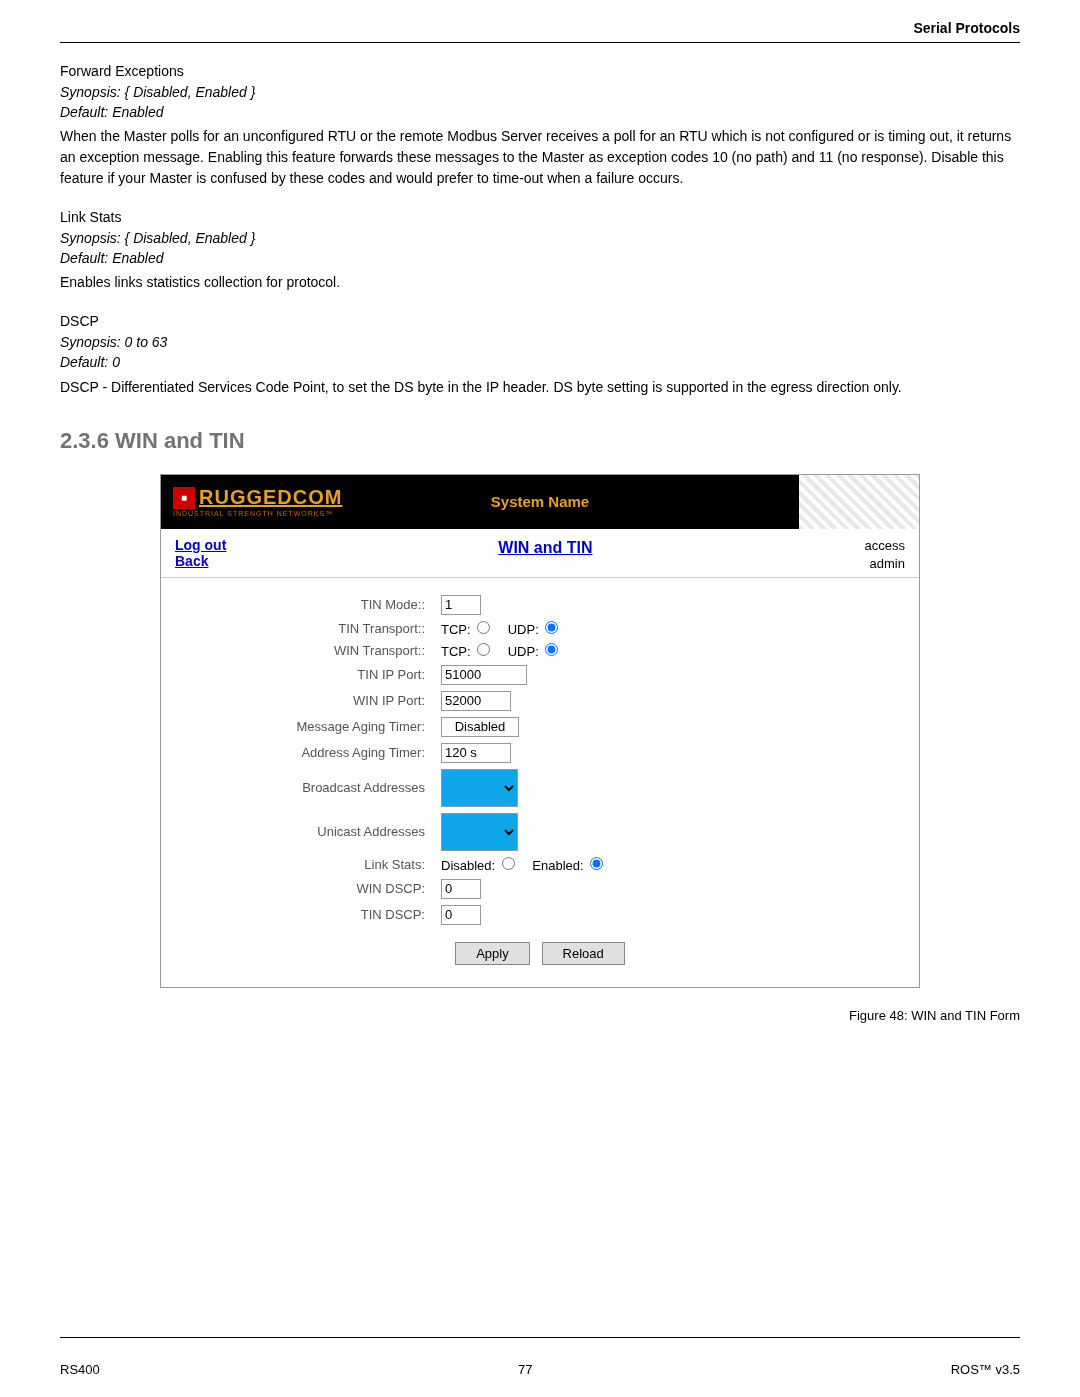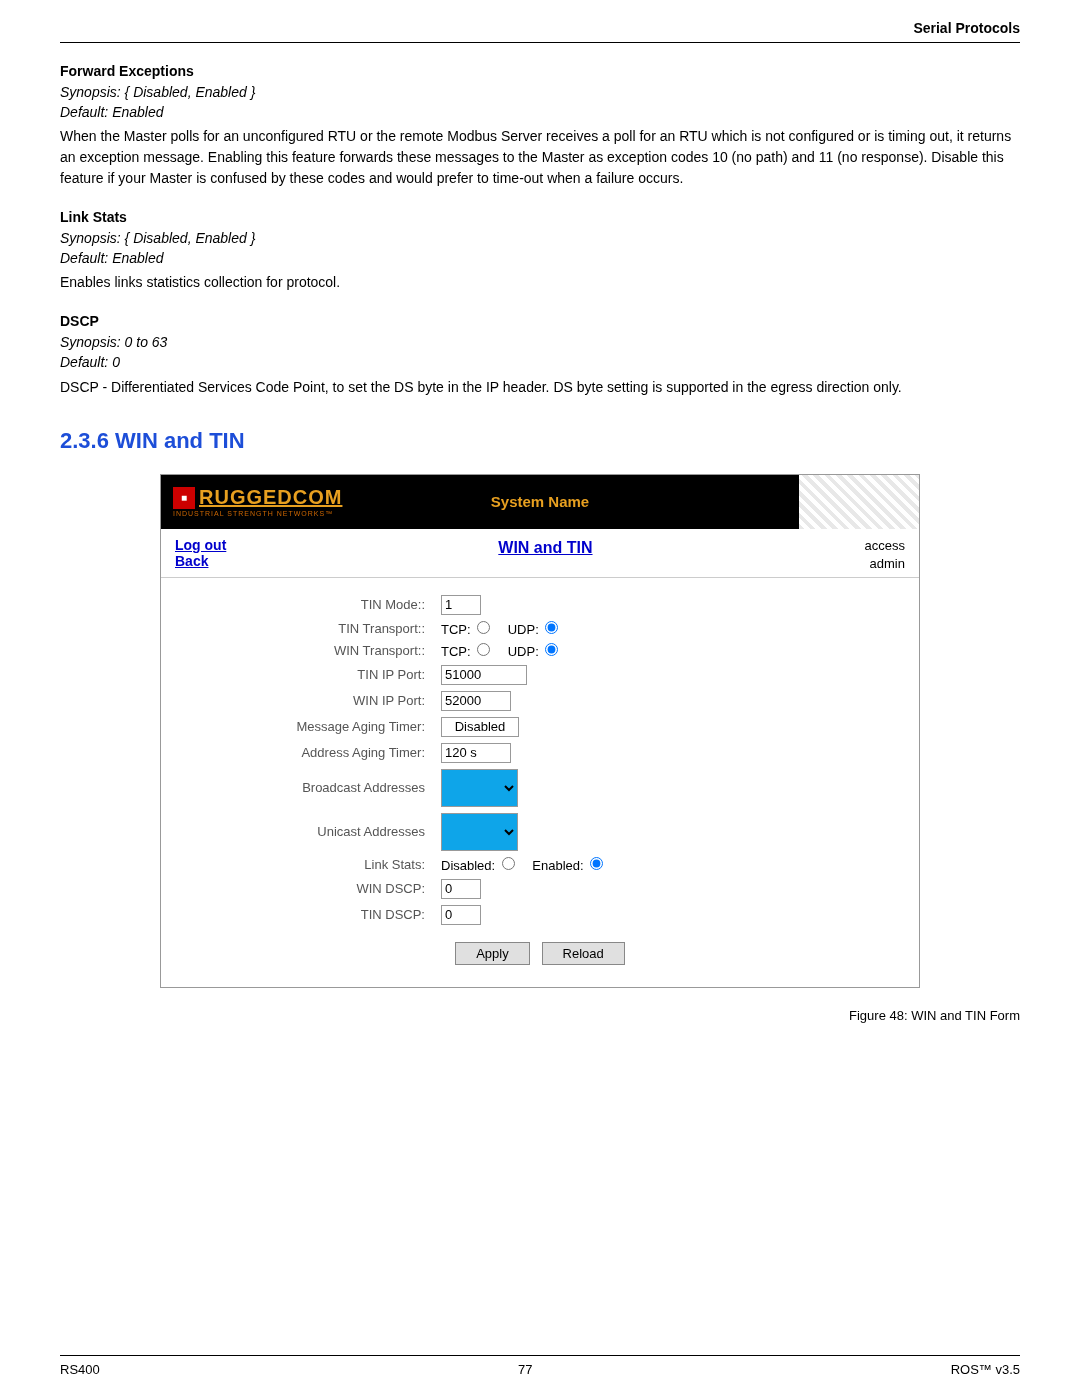--- a/index.html
+++ b/index.html
@@ -30,42 +30,42 @@
       font-size: 14px;
       font-weight: bold;
     }
 
     
     .section {
       margin-bottom: 20px;
     }
 
     .section-title {
-      font-weight: bold;
+      font-weight: normal;
       font-size: 14px;
       margin-bottom: 4px;
     }
 
     .synopsis {
       font-style: italic;
       font-size: 14px;
       line-height: 1.4;
     }
 
     .body-text {
       font-size: 14px;
       line-height: 1.5;
       margin-top: 4px;
     }
 
     
     .win-tin-heading {
       font-size: 22px;
       font-weight: bold;
-      color: #1d4ed8;
+      color: #737373;
       margin: 30px 0 16px 0;
       padding-bottom: 4px;
     }
 
     
     .ruggedcom-panel {
       border: 1px solid #999;
       width: 760px;
       margin: 0 auto 20px auto;
       background: #fff;
@@ -260,21 +260,21 @@
     .page-footer {
       position: absolute;
       bottom: 20px;
       left: 60px;
       right: 60px;
       display: flex;
       justify-content: space-between;
       align-items: center;
       font-size: 13px;
       border-top: 1px solid #000;
-      padding-top: 6px;
+      padding-top: 24px;
       gap: 24px;
     }
 
     .footer-left {}
     .footer-center {}
     .footer-right {}
   </style>
 </head>
 <body>
 

